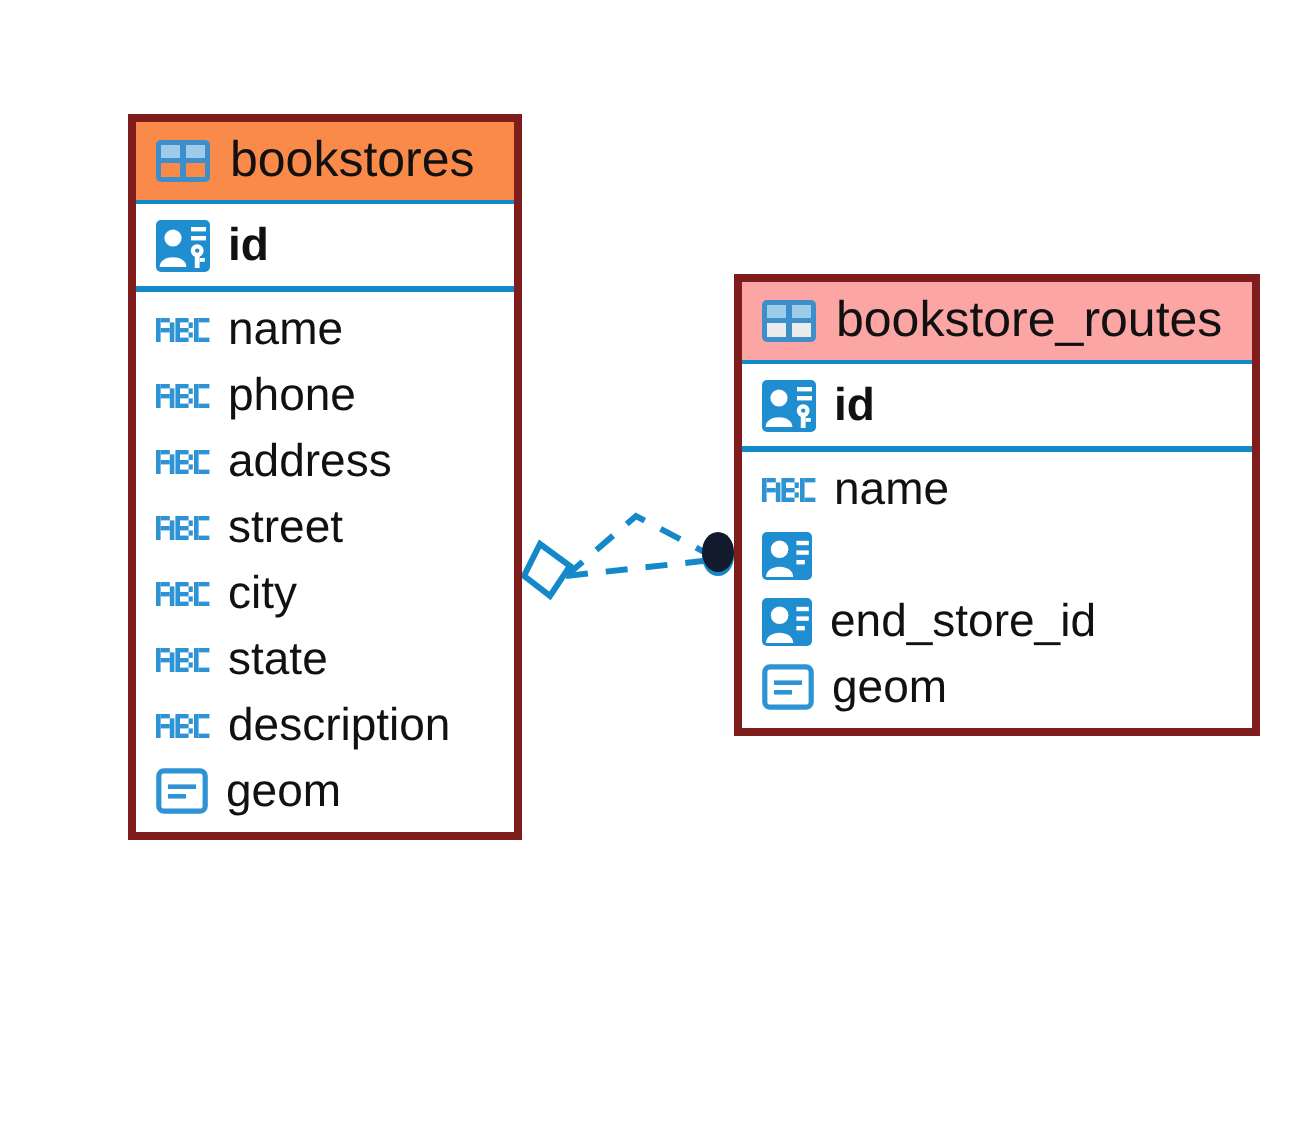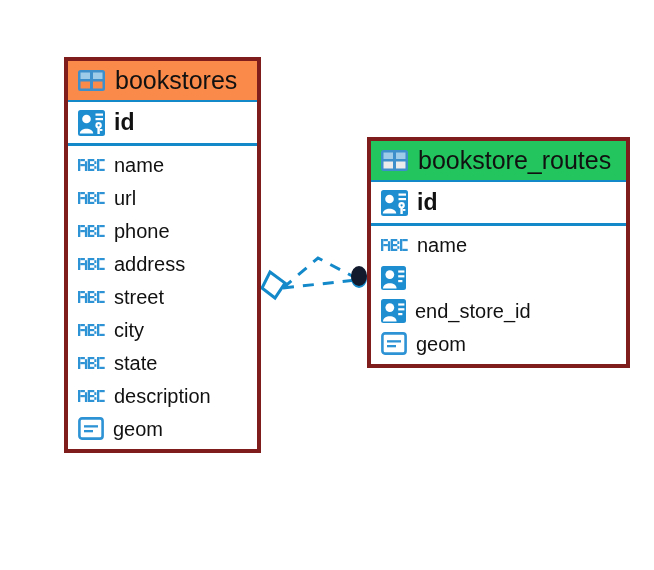--- a/index.html
+++ b/index.html
@@ -31,21 +31,21 @@
     z-index: 3;
   }
   .entity-header {
     display: flex;
     align-items: center;
     gap: 10px;
     padding: 6px 10px 7px 10px;
     box-sizing: border-box;
   }
   .entity-header.accent   { background: #f98a4a; }
-  .entity-header.neutral  { background: #22c55e; }
+  .entity-header.neutral  { background: #fca5a5; }
   .entity-title {
     font-size: 25px;
     color: #111111;
     line-height: 1.05;
     white-space: nowrap;
   }
 
   .pk-separator {
     height: 3px;
     background: #1489ca;
@@ -61,21 +61,21 @@
   .field-row {
     display: flex;
     align-items: center;
     gap: 9px;
     padding: 1px 10px;
     box-sizing: border-box;
     min-height: 33px;
   }
   .field-row.pk { min-height: 41px; }
   .field-name {
-    font-size: 20px;
+    font-size: 23px;
     color: #111111;
     line-height: 1.1;
     white-space: nowrap;
   }
   .field-name.bold { font-weight: bold; font-size: 23px; }
 
   
   .icon { flex: 0 0 auto; display: block; }
   .icon-table   { width: 27px; height: 21px; }
   .icon-key     { width: 27px; height: 26px; }
@@ -157,40 +157,20 @@
             <rect x="16.3" y="9.2" width="2.1" height="2.6"></rect>
               <rect x="12" y="11.8" width="4.3" height="2.2"></rect>
             <rect x="19" y="2" width="2.3" height="12"></rect>
               <rect x="21.3" y="2" width="5.4" height="2.2"></rect>
             <rect x="21.3" y="11.8" width="5.4" height="2.2"></rect>
           </g>
         </svg>
         <span class="field-name">name</span>
       </div>
 
-      <div class="field-row">
-        <svg class="icon icon-abc" viewBox="0 0 27 16">
-          <g fill="#2e93d4">
-            <rect x="0" y="2" width="2.3" height="12"></rect>
-              <rect x="2.3" y="2" width="4.6" height="2.2"></rect>
-            <rect x="6.9" y="4.2" width="2.3" height="9.8"></rect>
-              <rect x="2.3" y="7" width="4.6" height="2.2"></rect>
-            <rect x="9.7" y="2" width="2.3" height="12"></rect>
-              <rect x="12" y="2" width="4.3" height="2.2"></rect>
-            <rect x="16.3" y="4.2" width="2.1" height="2.8"></rect>
-              <rect x="12" y="7" width="4.3" height="2.2"></rect>
-            <rect x="16.3" y="9.2" width="2.1" height="2.6"></rect>
-              <rect x="12" y="11.8" width="4.3" height="2.2"></rect>
-            <rect x="19" y="2" width="2.3" height="12"></rect>
-              <rect x="21.3" y="2" width="5.4" height="2.2"></rect>
-            <rect x="21.3" y="11.8" width="5.4" height="2.2"></rect>
-          </g>
-        </svg>
-        <span class="field-name">url</span>
-      </div>
 
       <div class="field-row">
         <svg class="icon icon-abc" viewBox="0 0 27 16">
           <g fill="#2e93d4">
             <rect x="0" y="2" width="2.3" height="12"></rect>
               <rect x="2.3" y="2" width="4.6" height="2.2"></rect>
             <rect x="6.9" y="4.2" width="2.3" height="9.8"></rect>
               <rect x="2.3" y="7" width="4.6" height="2.2"></rect>
             <rect x="9.7" y="2" width="2.3" height="12"></rect>
               <rect x="12" y="2" width="4.3" height="2.2"></rect>

